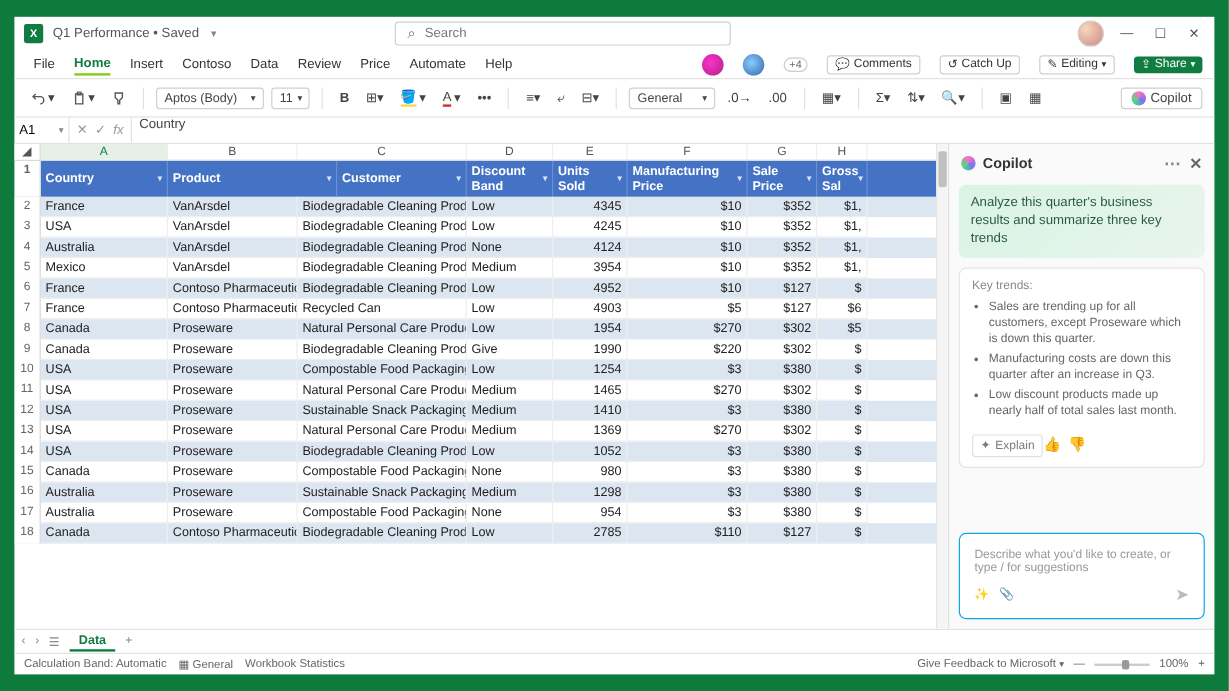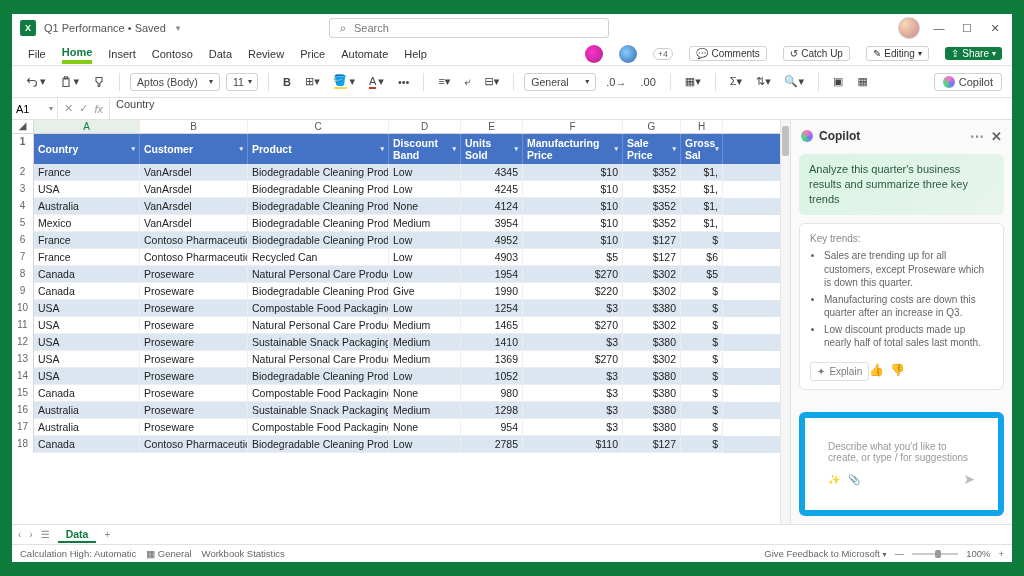--- a/index.html
+++ b/index.html
@@ -9,21 +9,21 @@
 .titlebar .app-icon { width: 16px; height: 16px; background: #107c41; border-radius: 2px; display: flex; align-items: center; justify-content: center; color: #fff; font-size: 9px; font-weight: bold; }
 .titlebar .title { color: #555; }
 .titlebar .chev { color: #888; font-size: 9px; margin-left: 2px; }
 .titlebar .search { flex: 0 0 280px; margin: 0 auto; height: 20px; border: 1px solid #d0d0d0; border-radius: 3px; display: flex; align-items: center; padding: 0 6px; gap: 4px; color: #777; font-size: 11px; }
 .titlebar .right { margin-left: auto; display: flex; align-items: center; gap: 10px; }
 .titlebar .avatar { width: 22px; height: 22px; border-radius: 50%; background: radial-gradient(circle at 30% 30%, #f7d8b8, #c88); border: 1px solid #ccc; }
 .winbtn { width: 18px; height: 14px; display: flex; align-items: center; justify-content: center; font-size: 11px; color: #555; cursor: pointer; }
 
 .ribbon-tabs { height: 24px; display: flex; align-items: center; padding: 0 10px 0 16px; gap: 16px; font-size: 11px; color: #333; border-bottom: 1px solid #e2e2e2; }
 .ribbon-tabs .tab { cursor: pointer; padding: 2px 0; }
-.ribbon-tabs .tab.active { border-bottom: 4px solid #84cc16; color: #107c41; font-weight: 600; }
+.ribbon-tabs .tab.active { border-bottom: 2px solid #84cc16; color: #107c41; font-weight: 600; }
 .ribbon-tabs .spacer { margin-left: auto; }
 .ribbon-tabs .pill { border: 1px solid #d0d0d0; border-radius: 3px; padding: 1px 6px; font-size: 10px; display: flex; align-items: center; gap: 3px; cursor: pointer; }
 .ribbon-tabs .share { background: #107c41; color: #fff; border: none; }
 .face { width: 18px; height: 18px; border-radius: 50%; background: #ddd; display: inline-block; }
 .face.a { background: radial-gradient(circle at 40% 40%, #f3c, #a28); }
 .face.b { background: radial-gradient(circle at 40% 40%, #8cf, #36a); }
 .badge { border: 1px solid #ccc; border-radius: 8px; padding: 0 4px; font-size: 9px; color: #666; }
 
 .toolbar { height: 32px; display: flex; align-items: center; padding: 0 10px; gap: 6px; border-bottom: 1px solid #e2e2e2; font-size: 11px; color: #444; }
 .tbtn { display: flex; align-items: center; gap: 2px; padding: 2px 4px; cursor: pointer; border-radius: 3px; }
@@ -63,21 +63,21 @@
 .cp-head { display: flex; align-items: center; gap: 6px; padding: 8px 10px; font-size: 12px; font-weight: 600; color: #333; }
 .cp-head .dots { margin-left: auto; color: #888; cursor: pointer; font-size: 14px; letter-spacing: 1px; }
 .cp-head .close { color: #666; cursor: pointer; font-size: 13px; }
 .cp-prompt { margin: 2px 8px 8px; padding: 8px 10px; background: linear-gradient(135deg, #d9f3e4, #e8f5ed); border-radius: 6px; font-size: 11px; color: #2a5a3f; line-height: 1.35; }
 .cp-resp { margin: 0 8px 8px; padding: 8px 10px; border: 1px solid #e4e4e4; border-radius: 6px; background: #fff; font-size: 10px; color: #666; line-height: 1.35; }
 .cp-resp .hdr { color: #888; margin-bottom: 4px; }
 .cp-resp ul { padding-left: 14px; }
 .cp-resp li { margin-bottom: 3px; }
 .cp-explain { border: 1px solid #e0e0e0; border-radius: 3px; padding: 2px 6px; font-size: 10px; color: #7a7a7a; display: inline-flex; align-items: center; gap: 4px; cursor: pointer; margin-top: 6px; }
 .cp-feedback { float: right; display: inline-flex; gap: 6px; color: #bbb; font-size: 12px; margin-top: 4px; }
-.cp-input { margin: auto 8px 8px; border: 6px solid #0ea5e9; border-radius: 6px; background: #fff; padding: 23px; font-size: 10px; color: #999; display: flex; flex-direction: column; gap: 8px; }
+.cp-input { margin: auto 8px 8px; border: 1px solid #0ea5e9; border-radius: 6px; background: #fff; padding: 12px; font-size: 10px; color: #999; display: flex; flex-direction: column; gap: 8px; }
 .cp-input .row2 { display: flex; align-items: center; gap: 8px; }
 .cp-input .row2 .send { margin-left: auto; color: #bbb; font-size: 14px; cursor: pointer; }
 
 .sheet-tabs { height: 20px; display: flex; align-items: center; border-top: 1px solid #e2e2e2; font-size: 10.5px; padding: 0 6px; gap: 8px; color: #555; }
 .stab { padding: 1px 8px; cursor: pointer; }
 .stab.active { border-bottom: 2px solid #107c41; font-weight: 600; color: #107c41; }
 .sheet-tabs .nav { color: #888; cursor: pointer; font-size: 10px; }
 
 .status { height: 18px; display: flex; align-items: center; border-top: 1px solid #e2e2e2; font-size: 9.5px; color: #666; padding: 0 8px; gap: 10px; }
 .status .right { margin-left: auto; display: flex; align-items: center; gap: 8px; }
@@ -223,26 +223,26 @@
           <div class="ch" style="width: 58px;">G</div>
           <div class="ch" style="width: 42px;">H</div>
         </div>
       <div class="sheet" id="sheet">
           <div class="hrow">
             <div class="rowh">1</div>
             <div class="cell" style="width: 106px;">
               <span>Country</span>
               <span class="filter-ic">▾</span>
             </div>
+            <div class="cell" style="width: 141px;">
+              <span>Product</span>
+              <span class="filter-ic">▾</span>
+            </div>
             <div class="cell" style="width: 108px;">
               <span>Customer</span>
-              <span class="filter-ic">▾</span>
-            </div>
-            <div class="cell" style="width: 141px;">
-              <span>Product</span>
               <span class="filter-ic">▾</span>
             </div>
             <div class="cell" style="width: 72px;">
               <span>Discount Band</span>
               <span class="filter-ic">▾</span>
             </div>
             <div class="cell" style="width: 62px;">
               <span>Units Sold</span>
               <span class="filter-ic">▾</span>
             </div>
@@ -491,21 +491,21 @@
 
   <div class="sheet-tabs">
     <span class="nav">‹</span>
     <span class="nav">›</span>
     <span class="nav">☰</span>
     <span class="stab active">Data</span>
     <span class="nav">+</span>
   </div>
 
   <div class="status">
-    <span>Calculation High: Automatic</span>
+    <span>Calculation Band: Automatic</span>
     <span><span>▦ </span><span>General</span></span>
     <span>Workbook Statistics</span>
     <div class="right">
       <span><span>Give Feedback to Microsoft</span> <span style="font-size:8px">▾</span></span>
       <span>—</span>
       <span class="zoom-slider"></span>
       <span>100%</span>
       <span>+</span>
     </div>
   </div>

